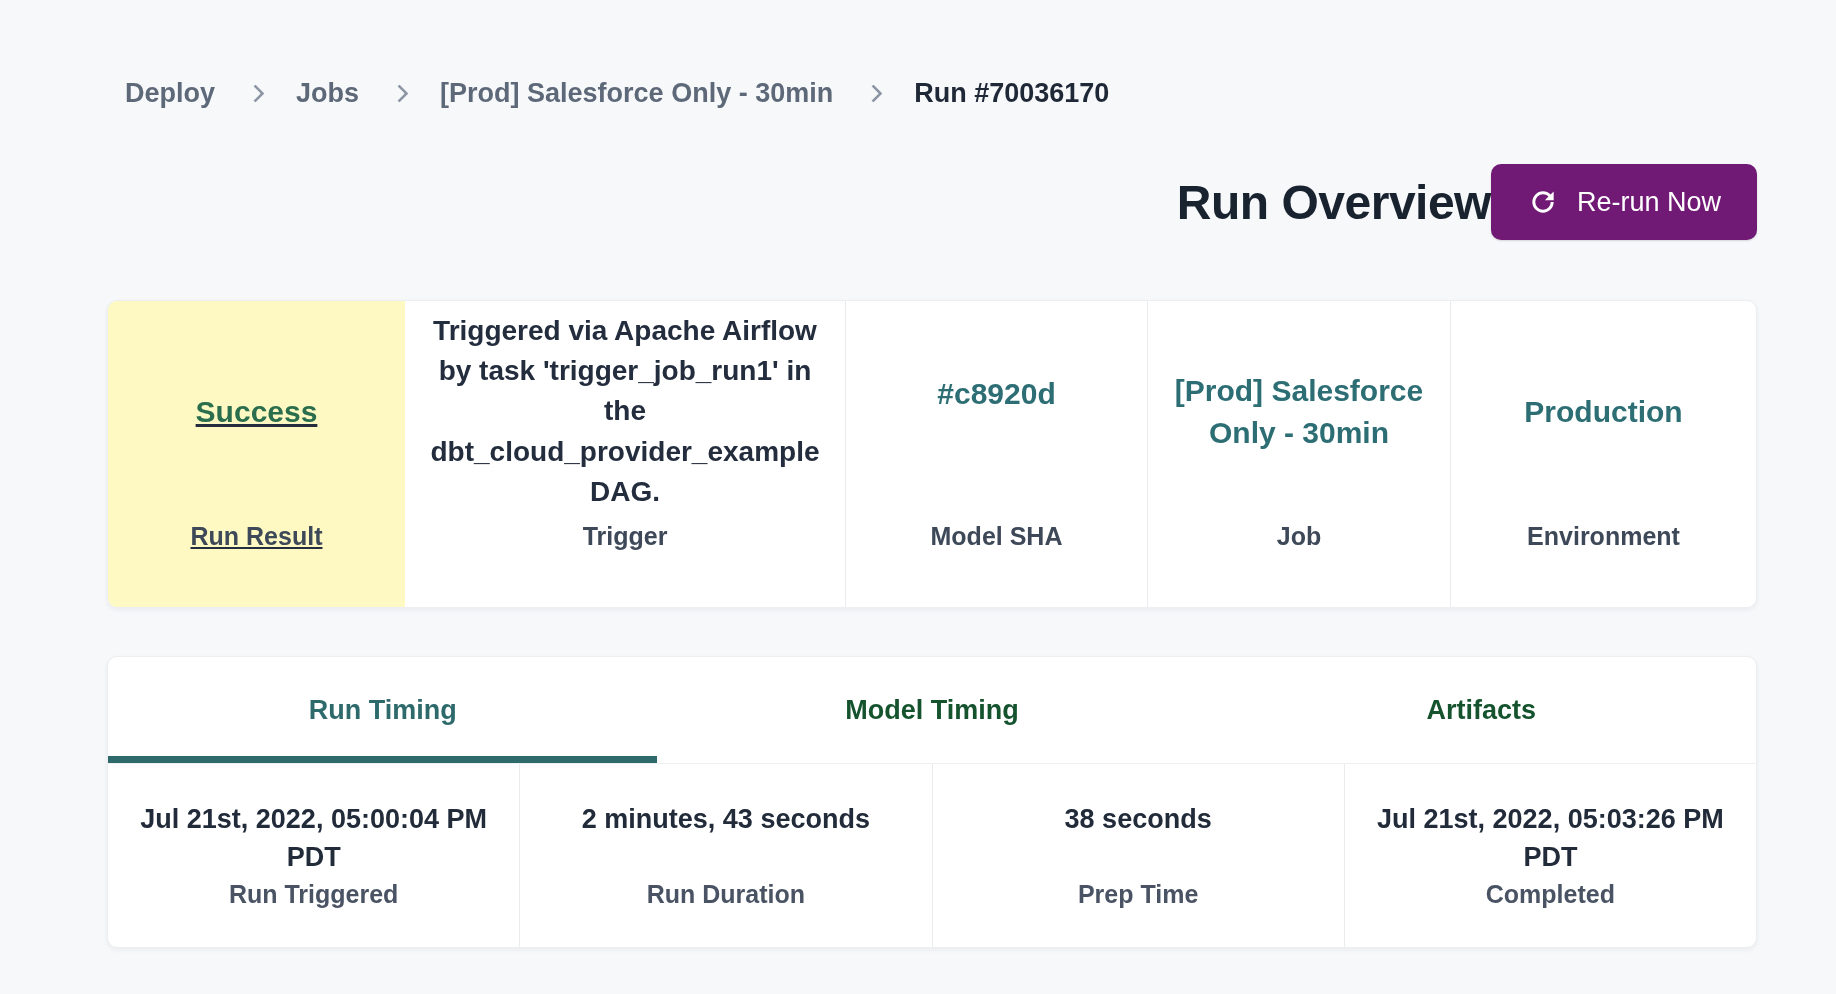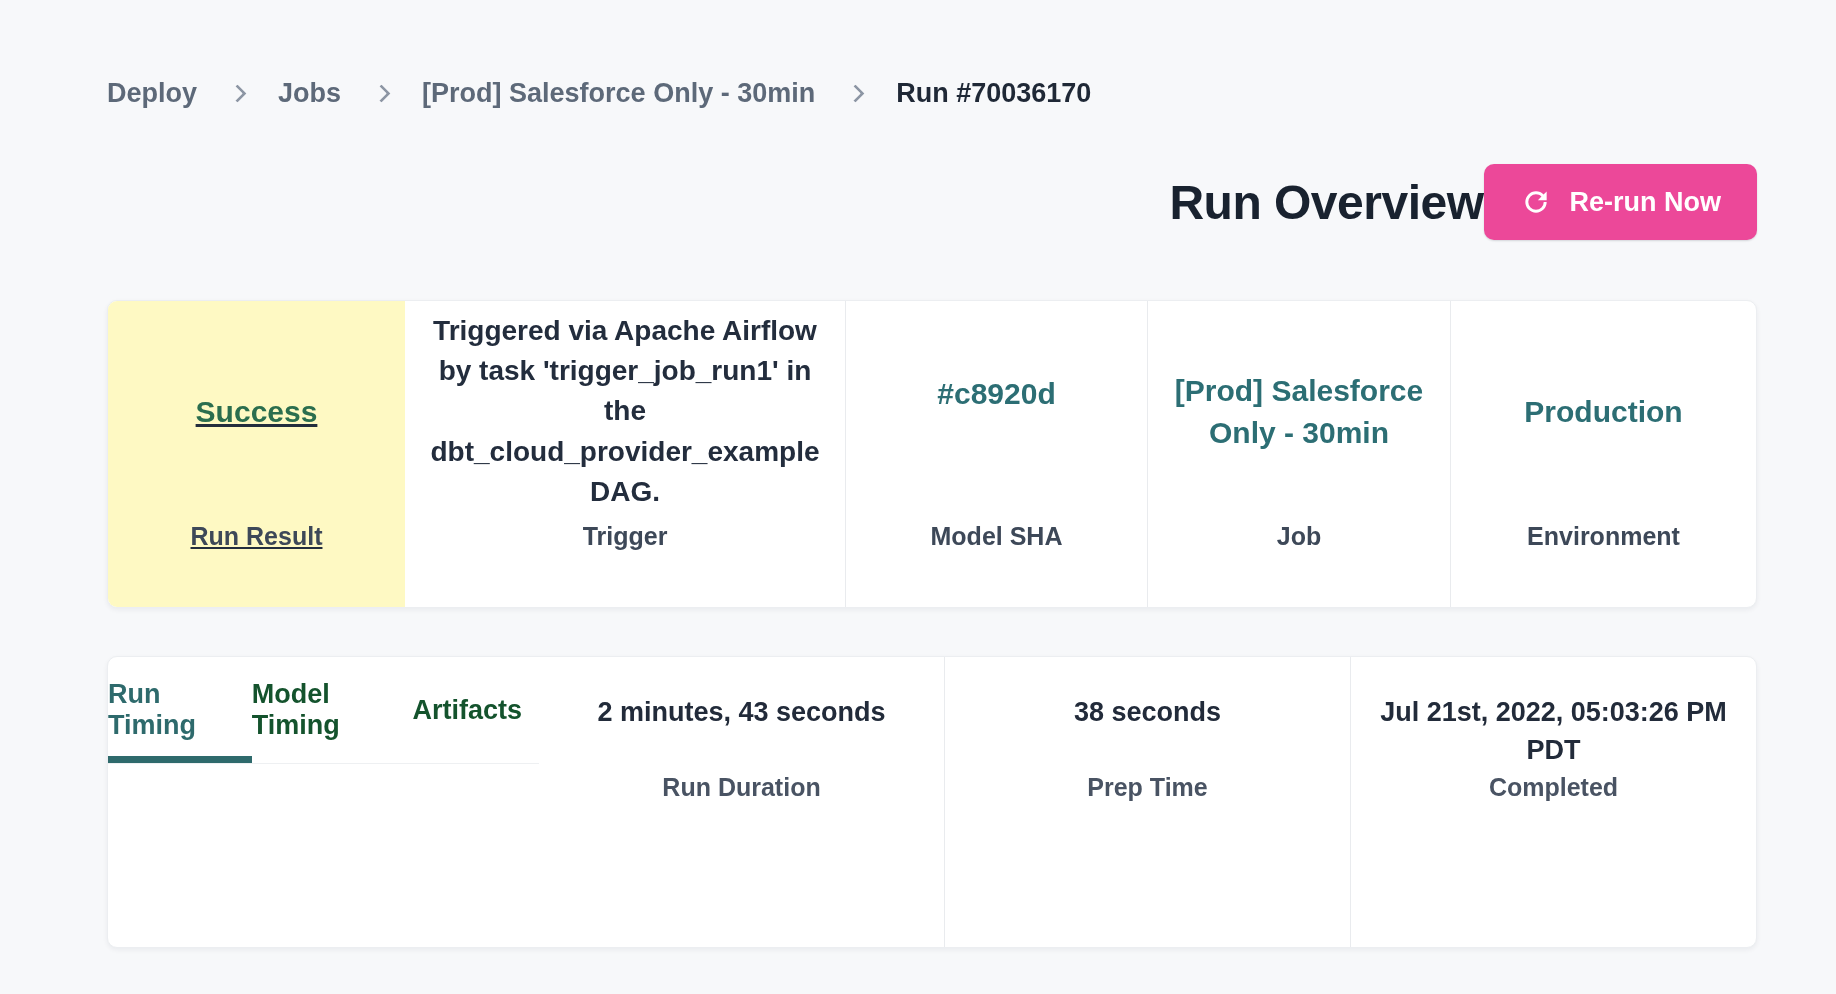--- a/index.html
+++ b/index.html
@@ -11,43 +11,44 @@
     overflow:hidden;
   }
   .content { width:1650px; margin-left:107px; }
 
   
   .breadcrumb {
     margin-top:76px;
     display:flex; align-items:center; gap:34px;
     font-size:27px; font-weight:600; color:#5d6979;
     height:34px;
+    margin-left:18px;
   }
   .crumb { cursor:pointer; }
   .crumb.current { color:#1f2836; font-weight:700; cursor:default; }
   .chev {
     width:13px; height:13px; flex:0 0 auto;
     border-top:3px solid #8d96a4; border-right:3px solid #8d96a4;
     transform:rotate(45deg); border-radius:1px;
   }
 
   
   .page-header {
     margin-top:54px;
     display:flex; align-items:center; justify-content:flex-end;
     height:76px;
   }
   h1.title {
     font-size:48px; font-weight:700; color:#19222f; letter-spacing:-0.5px;
   }
   .rerun-btn {
     display:flex; align-items:center; gap:18px;
-    background:#ec4899; color:#ffffff; border:none; cursor:pointer;
+    background:#701a75; color:#ffffff; border:none; cursor:pointer;
     height:76px; padding:0 36px; border-radius:10px;
-    font-family:inherit; font-size:27px; font-weight:700;
+    font-family:inherit; font-size:27px; font-weight:400;
     box-shadow:0 1px 2px rgba(20,30,40,.15);
   }
   .rerun-btn svg { display:block; }
 
   
   .summary-row {
     margin-top:60px;
     display:flex; height:308px;
     background:#ffffff; border-radius:10px;
     border:1px solid #eceef1;
@@ -81,21 +82,21 @@
     margin-bottom:56px;
   }
 
   
   .panel {
     margin-top:48px;
     height:292px; background:#ffffff; border-radius:10px;
     border:1px solid #eceef1;
     box-shadow:0 2px 5px rgba(25,35,55,.06);
     overflow:hidden;
-    display:flex; 
+    display:flex; flex-direction:column;
   }
   .tabbar {
     height:107px; display:flex; border-bottom:1px solid #eef0f2; flex:0 0 auto;
   }
   .tab {
     flex:1; position:relative;
     display:flex; align-items:center; justify-content:center;
     font-size:27px; font-weight:600; color:#14532d; cursor:pointer;
   }
   .tab.active { color:#2e6a6c; }
@@ -182,20 +183,24 @@
       </div>
       <div class="tab">
         <span>Model Timing</span>
       </div>
       <div class="tab">
         <span>Artifacts</span>
       </div>
     </div>
     <div class="timing-grid">
       <div class="t-card">
+        <div class="t-value">Jul 21st, 2022, 05:00:04 PM PDT</div>
+        <div class="t-label">Run Triggered</div>
+      </div>
+      <div class="t-card">
         <div class="t-value">2 minutes, 43 seconds</div>
         <div class="t-label">Run Duration</div>
       </div>
       <div class="t-card">
         <div class="t-value">38 seconds</div>
         <div class="t-label">Prep Time</div>
       </div>
       <div class="t-card">
         <div class="t-value">Jul 21st, 2022, 05:03:26 PM PDT</div>
         <div class="t-label">Completed</div>

